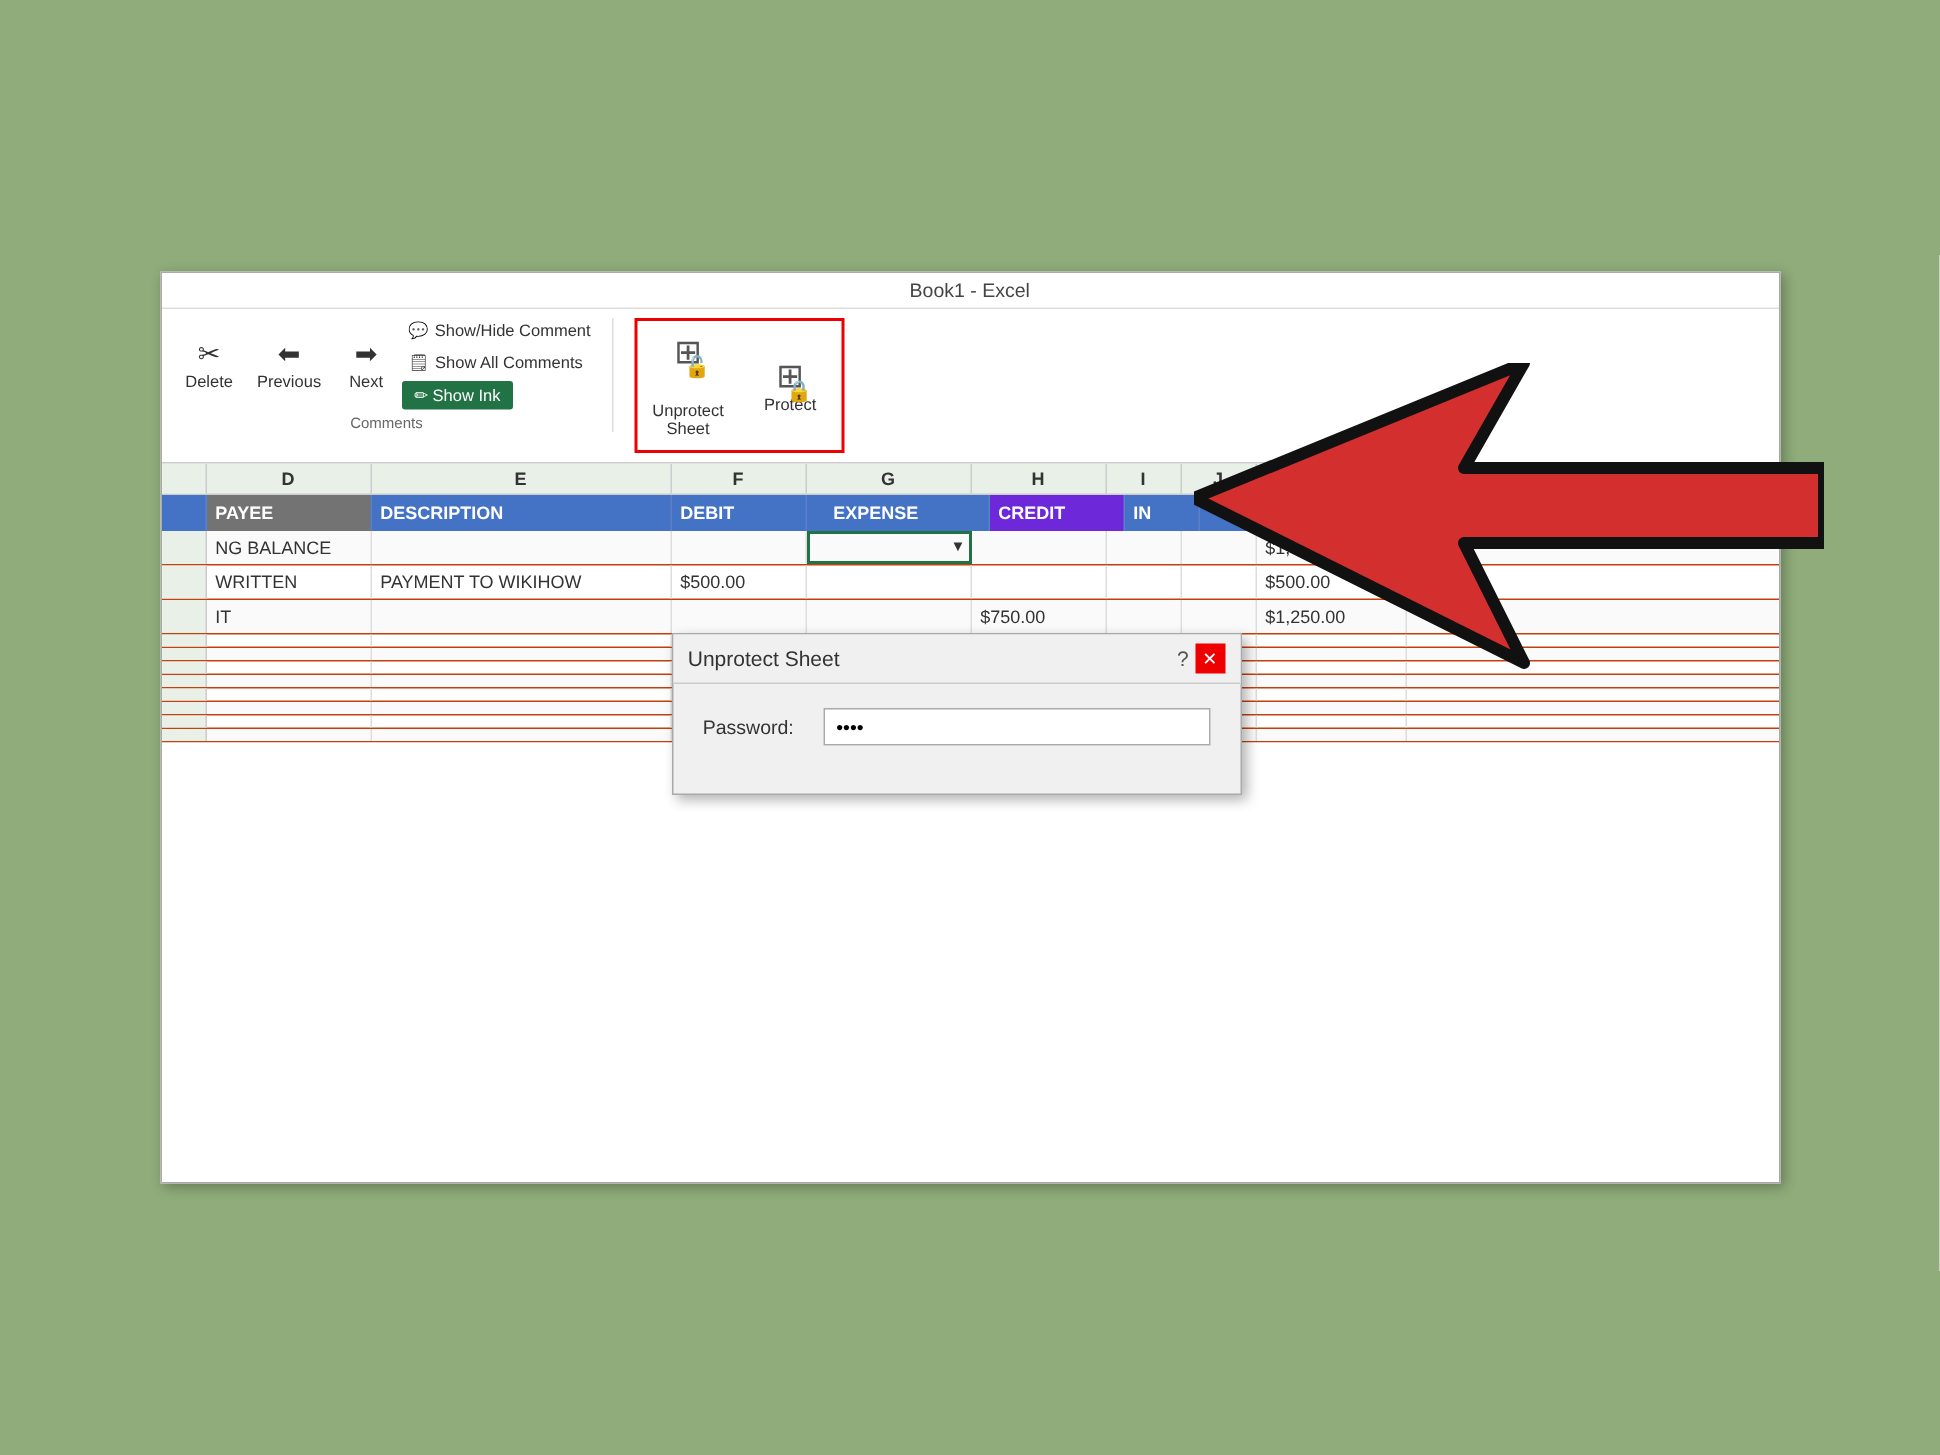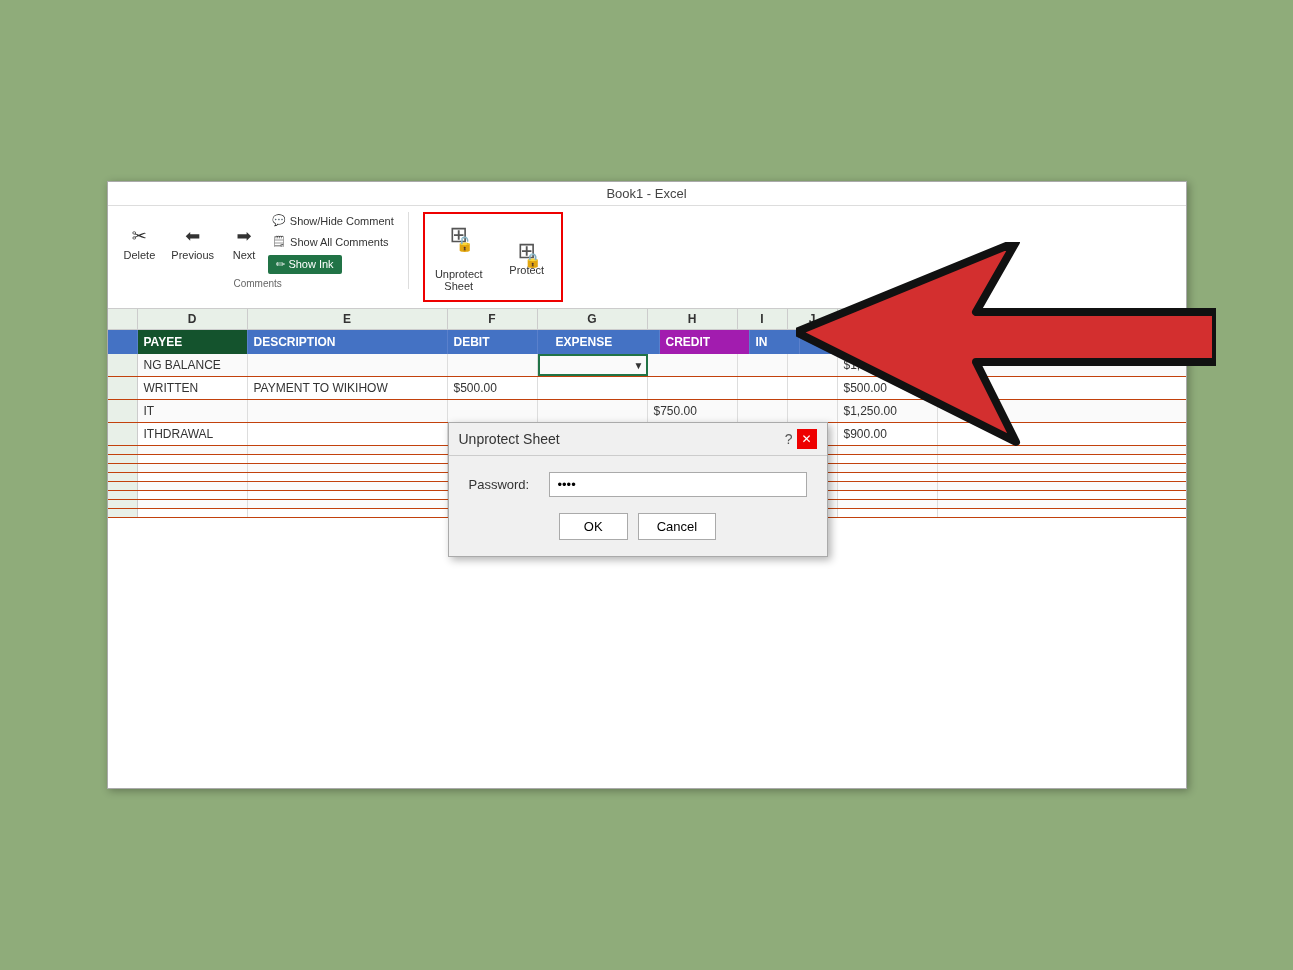--- a/index.html
+++ b/index.html
@@ -368,25 +368,25 @@
     <div class="col-header c-h">H</div>
     <div class="col-header c-i">I</div>
     <div class="col-header c-j">J</div>
     <div class="col-header c-k">K</div>
   </div>
 
   <div class="spreadsheet">
 
     <div class="spreadsheet-header">
       <div class="row-num" style="background:#4472c4;border-right:1px solid #5a80cc;color:#fff;"></div>
-      <div class="cell c-d spreadsheet-header" style="background:#14532d;color:#fff;font-weight:bold;">PAYEE</div>
+      <div class="cell c-d spreadsheet-header" style="background:#737373;color:#fff;font-weight:bold;">PAYEE</div>
       <div class="cell c-e spreadsheet-header" style="background:#4472c4;color:#fff;font-weight:bold;">DESCRIPTION</div>
       <div class="cell c-f spreadsheet-header" style="background:#4472c4;color:#fff;font-weight:bold;">DEBIT</div>
       <div class="cell c-g spreadsheet-header" style="background:#4472c4;color:#fff;font-weight:bold;margin-left:12px;">EXPENSE</div>
-      <div class="cell c-h spreadsheet-header" style="background:#a21caf;color:#fff;font-weight:bold;">CREDIT</div>
+      <div class="cell c-h spreadsheet-header" style="background:#6d28d9;color:#fff;font-weight:bold;">CREDIT</div>
       <div class="cell c-i spreadsheet-header" style="background:#4472c4;color:#fff;font-weight:bold;">IN</div>
       <div class="cell c-j spreadsheet-header" style="background:#4472c4;color:#fff;font-weight:bold;"></div>
       <div class="cell c-k spreadsheet-header" style="background:#4472c4;color:#fff;font-weight:bold;">BALANCE</div>
     </div>
 
     <div class="spreadsheet-row">
       <div class="row-num"></div>
       <div class="cell c-d">NG BALANCE</div>
       <div class="cell c-e"></div>
       <div class="cell c-f"></div>
@@ -416,31 +416,20 @@
       <div class="cell c-d">IT</div>
       <div class="cell c-e"></div>
       <div class="cell c-f"></div>
       <div class="cell c-g"></div>
       <div class="cell c-h">$750.00</div>
       <div class="cell c-i"></div>
       <div class="cell c-j"></div>
       <div class="cell c-k">$1,250.00</div>
     </div>
 
-    <div class="spreadsheet-row">
-      <div class="row-num"></div>
-      <div class="cell c-d">ITHDRAWAL</div>
-      <div class="cell c-e"></div>
-      <div class="cell c-f">$350.00</div>
-      <div class="cell c-g"></div>
-      <div class="cell c-h"></div>
-      <div class="cell c-i"></div>
-      <div class="cell c-j"></div>
-      <div class="cell c-k">$900.00</div>
-    </div>
 
     <div class="spreadsheet-row">
       <div class="row-num"></div>
       <div class="cell c-d"></div>
       <div class="cell c-e"></div>
       <div class="cell c-f"></div>
       <div class="cell c-g"></div>
       <div class="cell c-h"></div>
       <div class="cell c-i"></div>
       <div class="cell c-j"></div>
@@ -531,24 +520,20 @@
       <div class="dialog-controls">
         <button class="dialog-btn-help">?</button>
         <button class="dialog-btn-close">✕</button>
       </div>
     </div>
     <div class="dialog-body">
       <div class="dialog-field">
         <label class="dialog-label">Password:</label>
         <input class="dialog-input" type="password" value="test" placeholder="••••" style="">
       </div>
-      <div class="dialog-actions">
-        <button class="dialog-ok">OK</button>
-        <button class="dialog-cancel">Cancel</button>
-      </div>
     </div>
   </div>
 
   <svg style="position:absolute;top:60px;right:-30px;width:420px;height:220px;z-index:200;pointer-events:none;" viewBox="0 0 420 220">
 
     <polygon points="0,90 220,0 180,70 420,70 420,120 180,120 220,200" fill="#d32f2f" stroke="#111" stroke-width="8" stroke-linejoin="round"></polygon>
   </svg>
 </div>
 
 </body></html>

